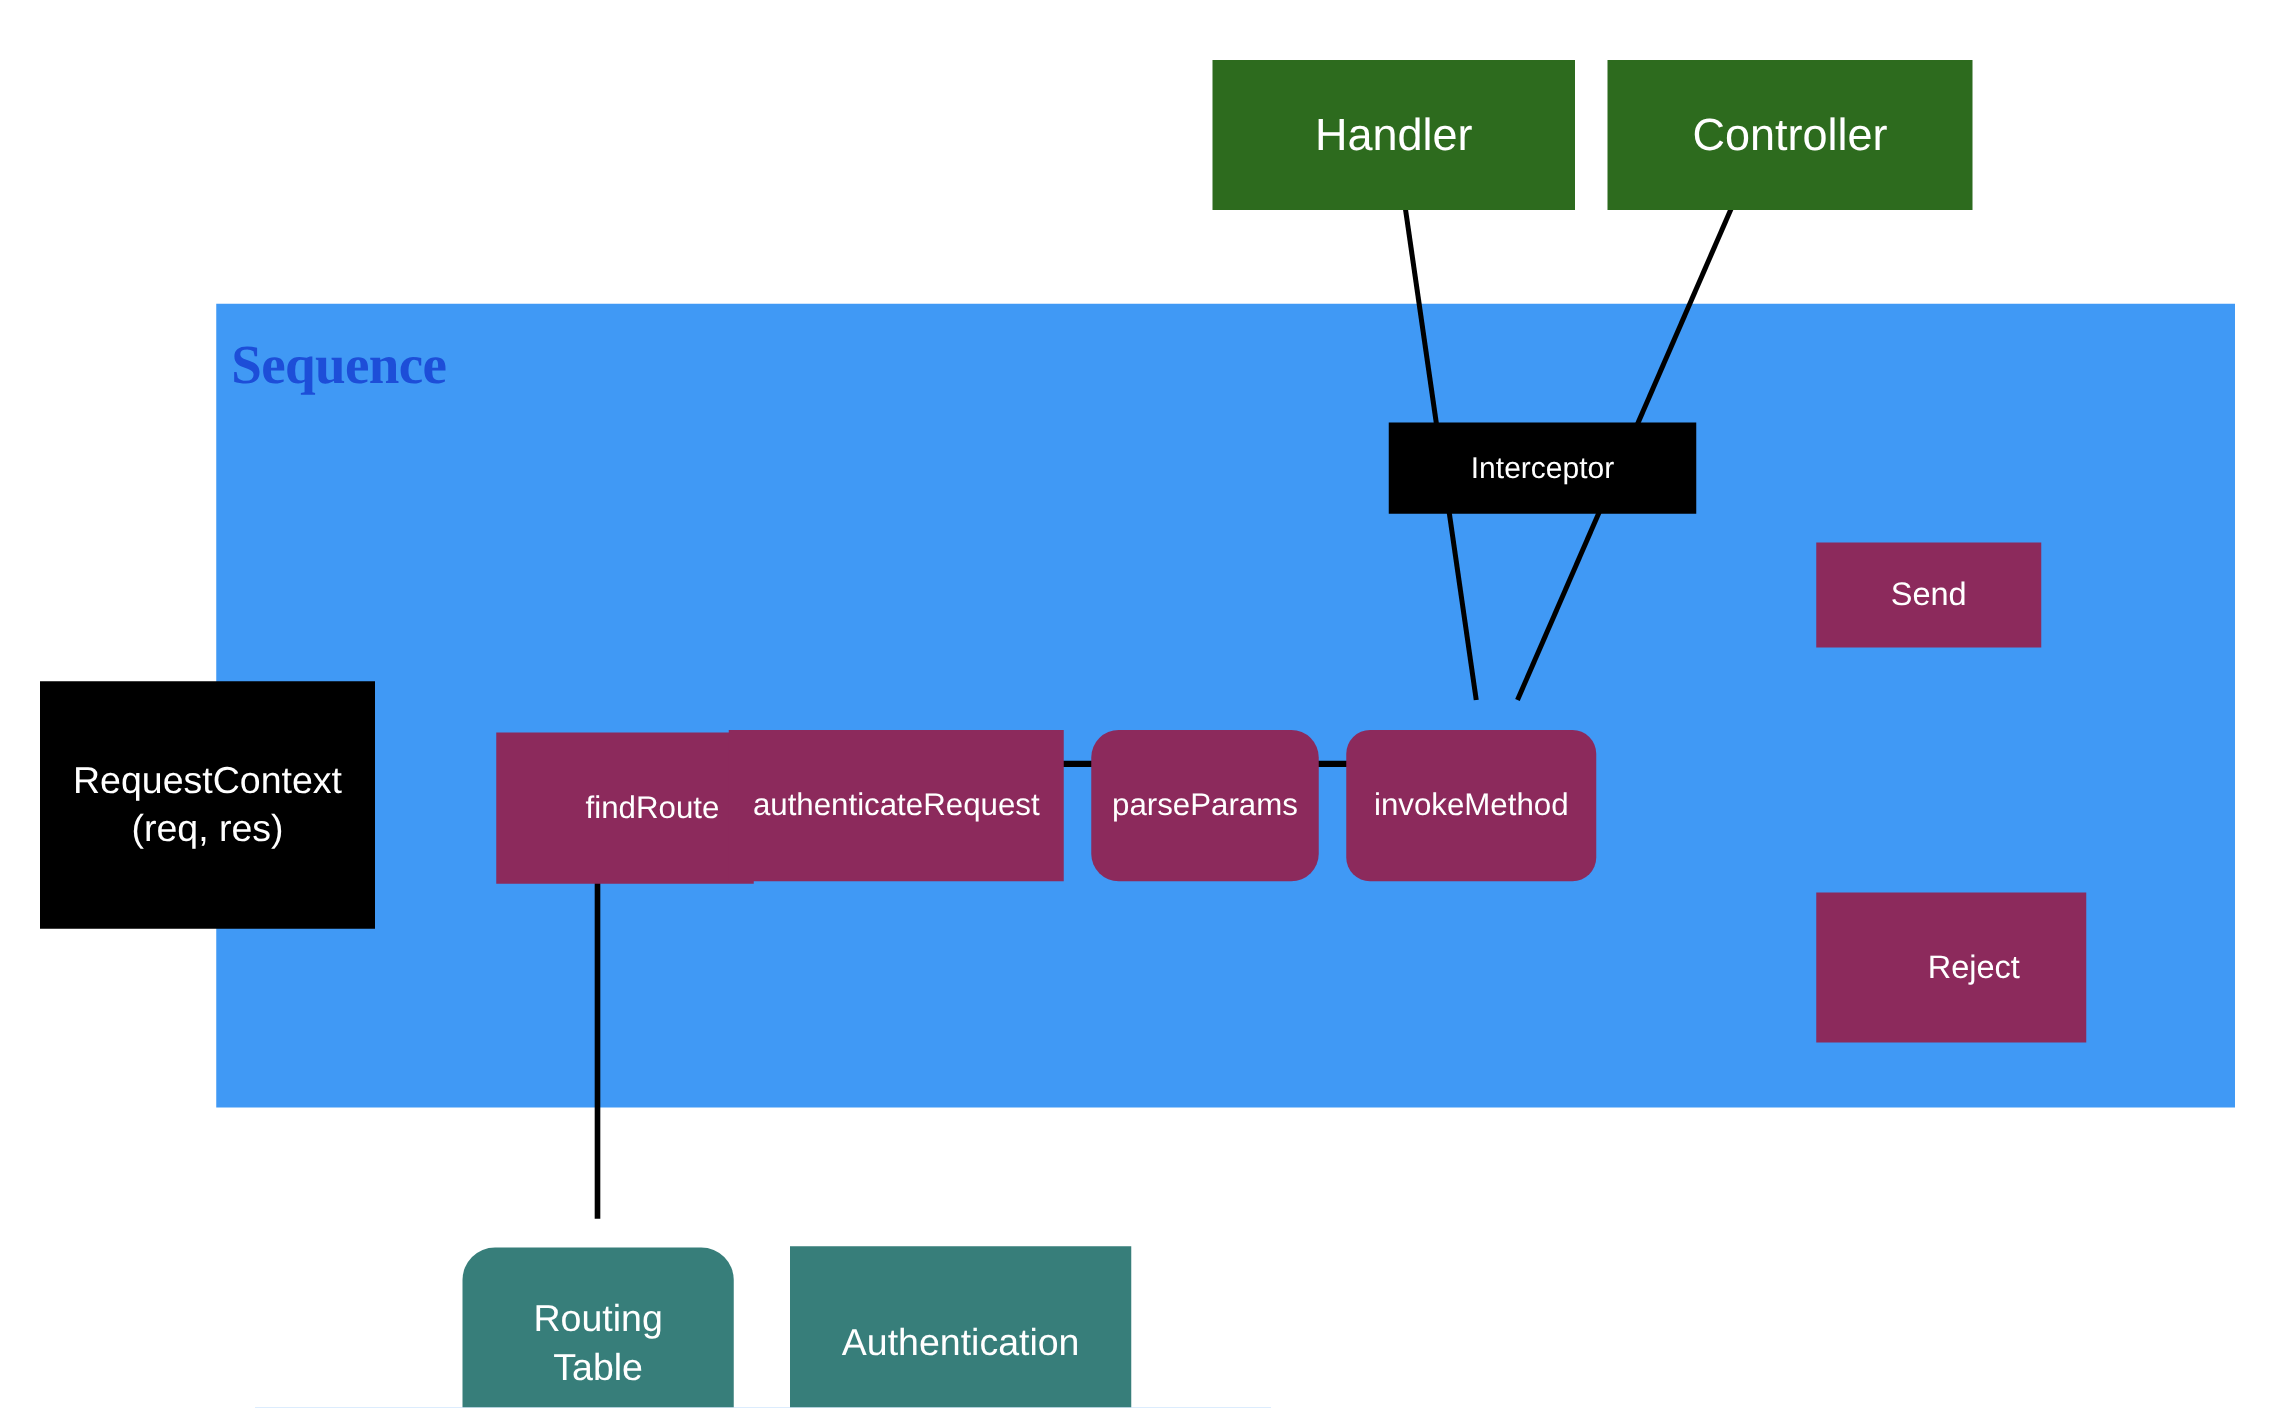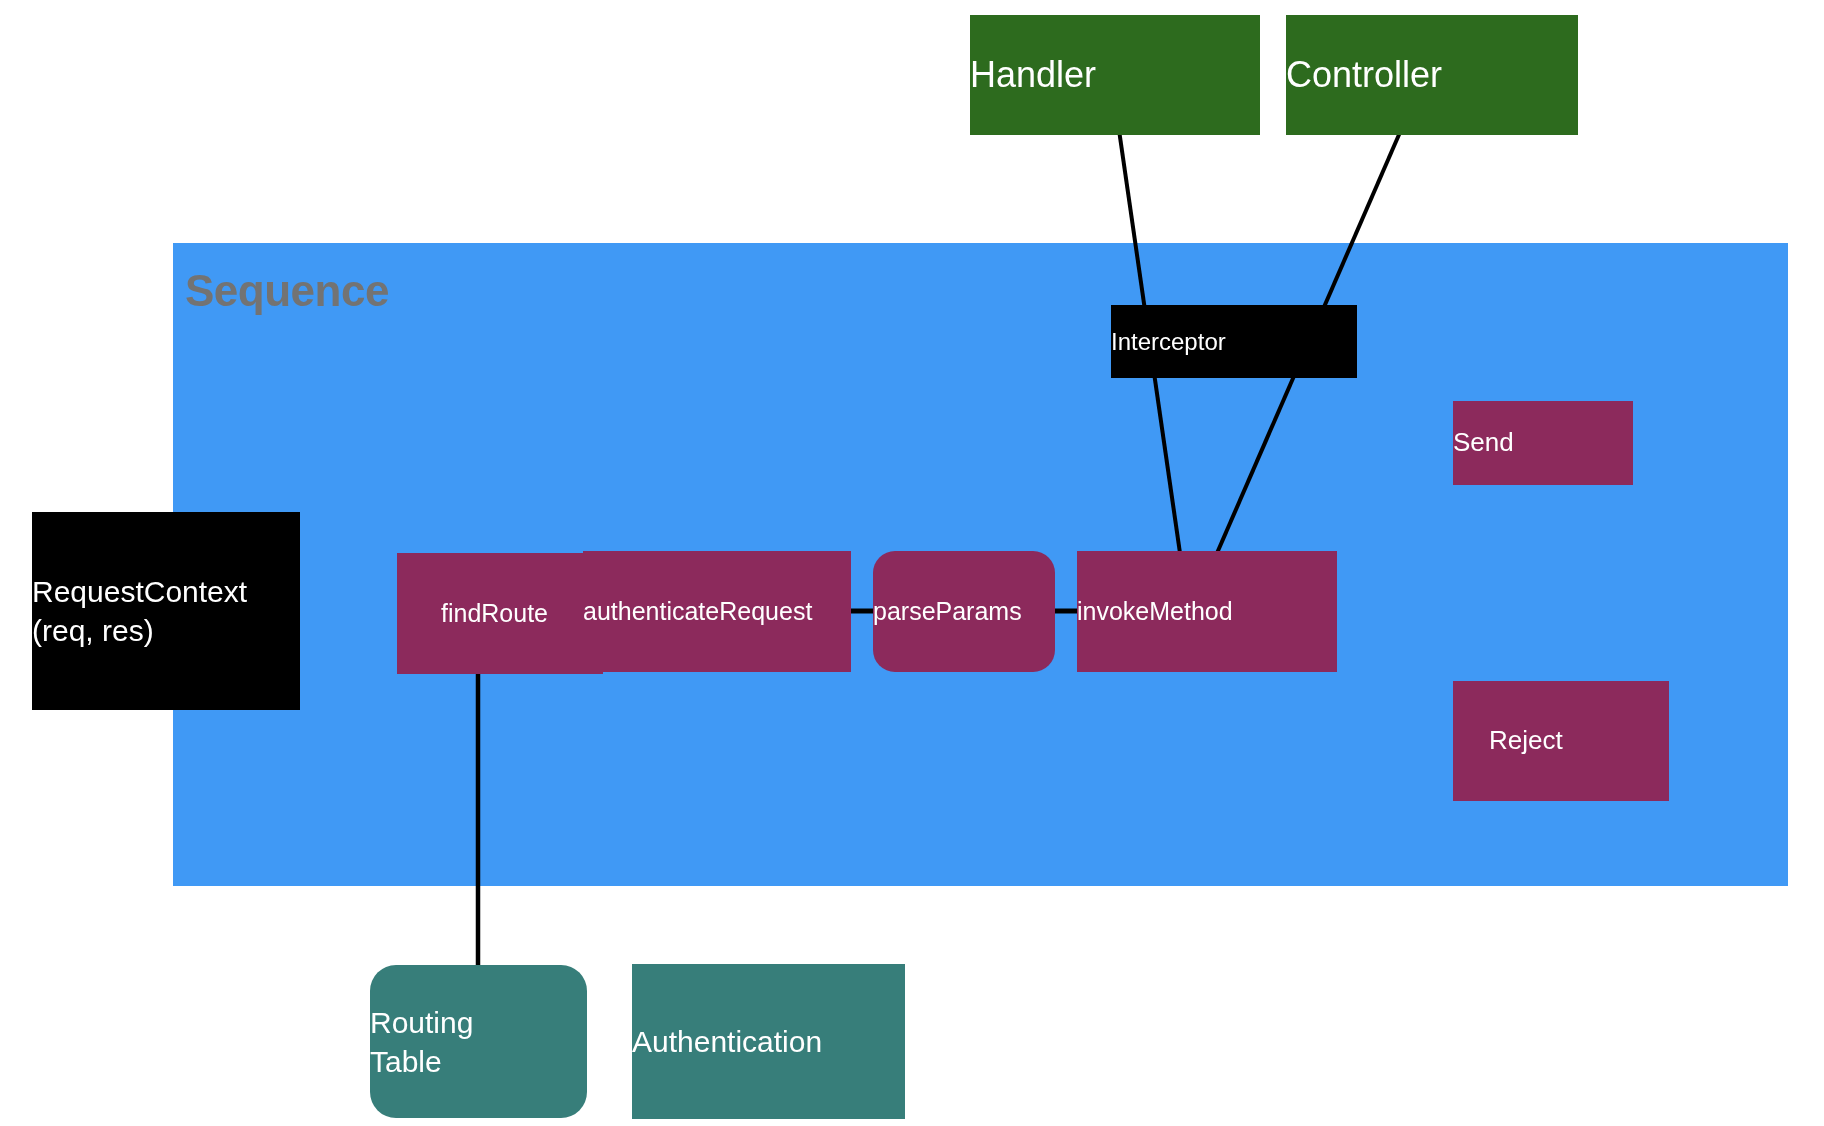--- a/index.html
+++ b/index.html
@@ -27,48 +27,50 @@
     left: 173px; top: 243px;
     width: 1615px; height: 643px;
     background: #4099F5;
     z-index: 0;
   }
   .seq-title {
     position: absolute;
     left: 185px; top: 266px;
     font-size: 44px;
     font-weight: bold;
-    color: #737373;
+    color: #1d4ed8;
     letter-spacing: -0.5px;
     z-index: 2;
+    font-family: Liberation Serif, serif;
   }
   .node {
     position: absolute;
     display: flex;
     flex-direction: column;
-    align-items: flex-start;
+    align-items: center;
     justify-content: center;
     text-align: center;
     color: #ffffff;
     z-index: 2;
     line-height: 1.3;
+    margin-top: 33px;
   }
   .node.green  { background: #2D6B1E; font-size: 36px; }
   .node.orange { background: #000000; }
   .node.maroon { background: #8C2A5C; }
   .node.teal   { background: #377E7A; font-size: 30px; }
 
   .n-handler        { left: 970px;  top: 15px;  width: 290px; height: 120px; }
   .n-controller     { left: 1286px; top: 15px;  width: 292px; height: 120px; }
   .n-request-context{ left: 32px;   top: 512px; width: 268px; height: 198px; font-size: 30px; }
   .n-interceptor    { left: 1111px; top: 305px; width: 246px; height: 73px;  font-size: 24px; }
   .n-find-route     { left: 397px;  top: 553px; width: 162px; height: 121px; font-size: 25px; padding-left: 44px; }
   .n-auth-request   { left: 583px;  top: 551px; width: 268px; height: 121px; font-size: 25px; }
   .n-parse-params   { left: 873px;  top: 551px; width: 182px; height: 121px; font-size: 25px; border-radius: 22px; }
-  .n-invoke-method  { left: 1077px; top: 551px; width: 260px; height: 121px; font-size: 25px; }
+  .n-invoke-method  { left: 1077px; top: 551px; width: 200px; height: 121px; font-size: 25px; border-radius: 19px; }
   .n-send           { left: 1453px; top: 401px; width: 180px; height: 84px; font-size: 26px; }
   .n-reject         { left: 1453px; top: 681px; width: 180px; height: 120px; font-size: 26px; padding-left: 36px; }
   .n-routing-table  { left: 370px;  top: 965px; width: 217px; height: 153px; border-radius: 26px; }
   .n-authentication { left: 632px;  top: 964px; width: 273px; height: 155px; }
 </style>
 </head>
 <body>
 
 <div class="canvas">
 

